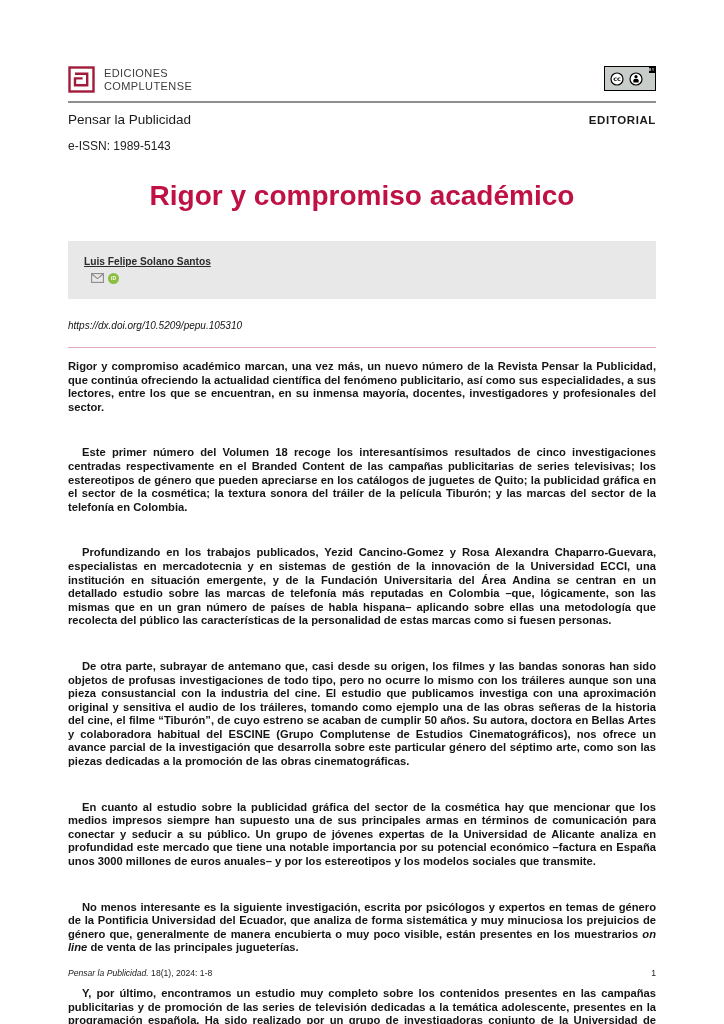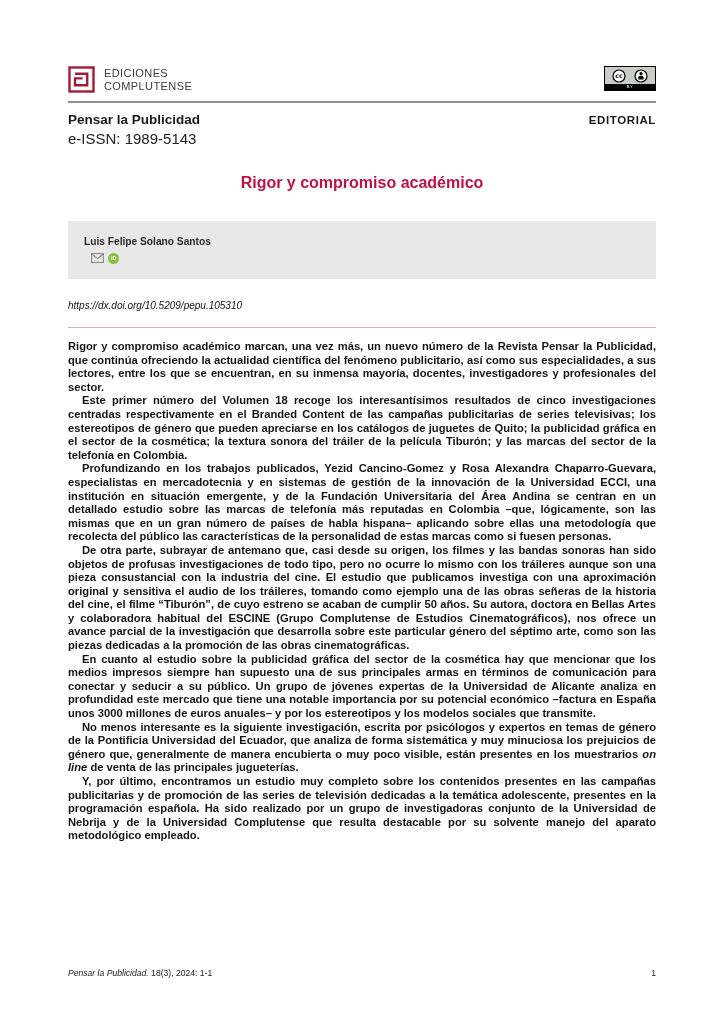--- a/index.html
+++ b/index.html
@@ -10,41 +10,41 @@
     background:#ffffff;
     box-sizing:border-box;
     padding:66px 68px 0 68px;
     font-family:"Liberation Sans", sans-serif;
     color:#1a1a1a;
   }
   
   .header-row{display:flex;justify-content:space-between;align-items:flex-start;}
   .brand{display:flex;align-items:center;gap:9px;}
   .brand-text{font-size:11px;line-height:13px;letter-spacing:.4px;color:#3c3c3c;font-weight:500;}
-  .cc-badge{width:52px;height:25px;border:1px solid #000;box-sizing:border-box;background:#c9cdc9;display:flex;flex-direction:column;cursor:pointer;}
+  .cc-badge{width:52px;height:25px;border:1px solid #000;box-sizing:border-box;background:#c9cdc9;display:flex;flex-direction:row;cursor:pointer;}
   .cc-icons{flex:1;display:flex;align-items:center;justify-content:space-evenly;}
   .cc-strip{height:6px;background:#000;color:#fff;font-size:4px;line-height:6px;text-align:center;letter-spacing:.5px;}
   .top-rule{border:0;border-top:2px solid var(--rule-gray,#8e8e8e);margin:8px 0 0 0;}
   .journal-row{display:flex;justify-content:space-between;align-items:baseline;margin-top:9px;}
-  .journal-title{font-size:13.5px;font-weight:bold;}
+  .journal-title{font-size:13.5px;font-weight:normal;}
   .section-label{font-size:11.5px;letter-spacing:.6px;font-weight:bold;}
-  .issn{font-size:15px;margin-top:3px;color:#222;}
+  .issn{font-size:12px;margin-top:12px;color:#222;}
   
-  .article-title{margin-top:27px;text-align:center;font-size:16px;font-weight:bold;color:var(--accent,#c01144);}
-  .author-box{margin-top:29px;background:var(--box-gray,#e8e8e8);padding:14px 24px 15px 16px;font-size:10.6px;line-height:14px;color:#2a2a2a;}
+  .article-title{margin-top:27px;text-align:center;font-size:28px;font-weight:bold;color:var(--accent,#c01144);}
+  .author-box{margin-top:29px;background:var(--box-gray,#e8e8e8);padding:14px 24px 15px 16px;font-size:10.6px;line-height:14px;color:#2a2a2a;text-decoration:underline;}
   .author-name{font-weight:bold;font-size:10.2px;}
   .author-affil{margin-top:1px;}
   .inline-icons{display:inline-flex;align-items:center;gap:4px;margin-left:7px;vertical-align:-2px;}
   .orcid-dot{width:11px;height:11px;border-radius:50%;background:var(--orcid-green,#8cbf3f);color:#fff;font-size:5px;line-height:11px;text-align:center;font-weight:bold;cursor:pointer;}
   .doi-line{margin-top:21px;font-size:10px;color:#111;text-decoration:none;display:inline-block;font-style:italic;}
   .pink-rule{border:0;border-top:1px solid var(--rule-pink,#e2aabb);margin:14px 0 0 0;}
   
   .body-text{margin-top:12px;font-size:11.2px;line-height:13.6px;text-align:justify;color:#151515;font-weight:bold;}
   .body-text p{margin:0;}
-  .body-text p.indent{text-indent:14px;}
+  .body-text p.indent{text-indent:14px;margin-top:32px;}
   
   .footer{position:absolute;left:68px;right:68px;top:968px;display:flex;justify-content:space-between;font-size:8.6px;color:#222;}
   .footer .jname{font-style:italic;margin-top:40px;}
   svg{display:block;}
 </style>
 </head>
 <body>
 
 <div class="page">
 
@@ -112,17 +112,17 @@
       <p><span>Rigor y compromiso académico marcan, una vez más, un nuevo número de la Revista Pensar la Publicidad, que continúa ofreciendo la actualidad científica del fenómeno publicitario, así como sus especialidades, a sus lectores, entre los que se encuentran, en su inmensa mayoría, docentes, investigadores y profesionales del sector.</span></p>
       <p class="indent"><span>Este primer número del Volumen 18 recoge los interesantísimos resultados de cinco investigaciones centradas respectivamente en el Branded Content de las campañas publicitarias de series televisivas; los estereotipos de género que pueden apreciarse en los catálogos de juguetes de Quito; la publicidad gráfica en el sector de la cosmética; la textura sonora del tráiler de la película Tiburón; y las marcas del sector de la telefonía en Colombia.</span></p>
       <p class="indent"><span>Profundizando en los trabajos publicados, Yezid Cancino-Gomez y Rosa Alexandra Chaparro-Guevara, especialistas en mercadotecnia y en sistemas de gestión de la innovación de la Universidad ECCI, una institución en situación emergente, y de la Fundación Universitaria del Área Andina se centran en un detallado estudio sobre las marcas de telefonía más reputadas en Colombia –que, lógicamente, son las mismas que en un gran número de países de habla hispana– aplicando sobre ellas una metodología que recolecta del público las características de la personalidad de estas marcas como si fuesen personas.</span></p>
       <p class="indent"><span>De otra parte, subrayar de antemano que, casi desde su origen, los filmes y las bandas sonoras han sido objetos de profusas investigaciones de todo tipo, pero no ocurre lo mismo con los tráileres aunque son una pieza consustancial con la industria del cine. El estudio que publicamos investiga con una aproximación original y sensitiva el audio de los tráileres, tomando como ejemplo una de las obras señeras de la historia del cine, el filme “Tiburón”, de cuyo estreno se acaban de cumplir 50 años. Su autora, doctora en Bellas Artes y colaboradora habitual del ESCINE (Grupo Complutense de Estudios Cinematográficos), nos ofrece un avance parcial de la investigación que desarrolla sobre este particular género del séptimo arte, como son las piezas dedicadas a la promoción de las obras cinematográficas.</span></p>
       <p class="indent"><span>En cuanto al estudio sobre la publicidad gráfica del sector de la cosmética hay que mencionar que los medios impresos siempre han supuesto una de sus principales armas en términos de comunicación para conectar y seducir a su público. Un grupo de jóvenes expertas de la Universidad de Alicante analiza en profundidad este mercado que tiene una notable importancia por su potencial económico –factura en España unos 3000 millones de euros anuales– y por los estereotipos y los modelos sociales que transmite.</span></p>
       <p class="indent"><span>No menos interesante es la siguiente investigación, escrita por psicólogos y expertos en temas de género de la Pontificia Universidad del Ecuador, que analiza de forma sistemática y muy minuciosa los prejuicios de género que, generalmente de manera encubierta o muy poco visible, están presentes en los muestrarios </span><span style="font-style: italic;">on line</span><span> de venta de las principales jugueterías.</span></p>
       <p class="indent"><span>Y, por último, encontramos un estudio muy completo sobre los contenidos presentes en las campañas publicitarias y de promoción de las series de televisión dedicadas a la temática adolescente, presentes en la programación española. Ha sido realizado por un grupo de investigadoras conjunto de la Universidad de Nebrija y de la Universidad Complutense que resulta destacable por su solvente manejo del aparato metodológico empleado.</span></p>
     </div>
 
   <div class="footer">
-    <div><span class="jname">Pensar la Publicidad.</span><span> 18(3), 2024: 1-1</span></div>
+    <div><span class="jname">Pensar la Publicidad.</span><span> 18(1), 2024: 1-8</span></div>
     <div>1</div>
   </div>
 
 </div>
 
 </body></html>

